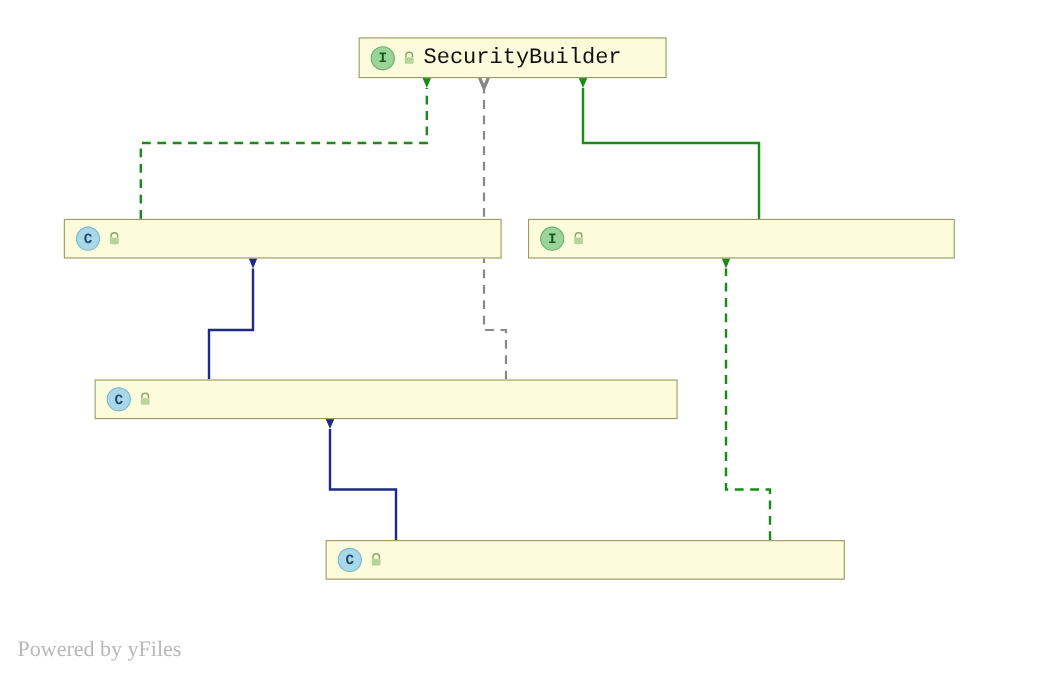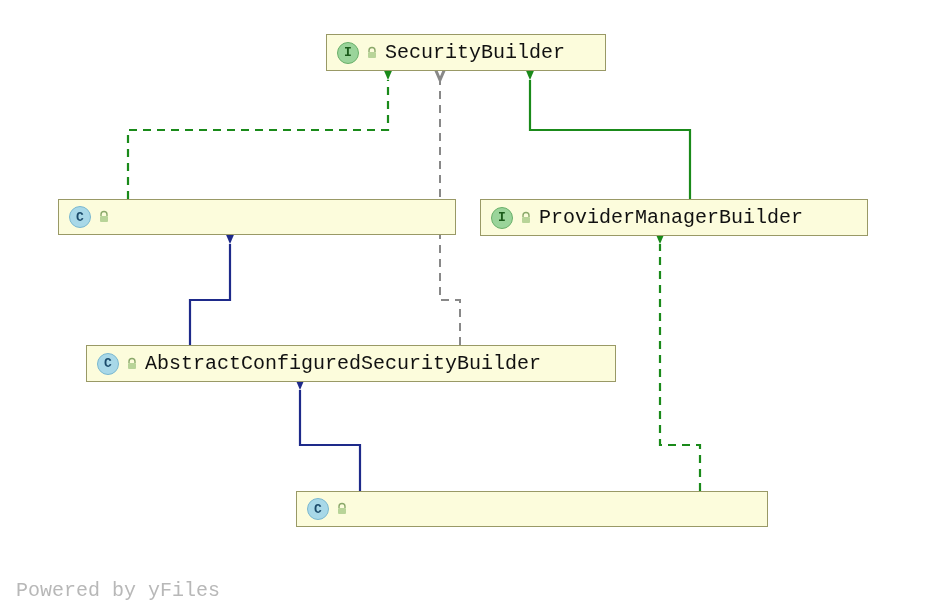--- a/index.html
+++ b/index.html
@@ -45,21 +45,21 @@
     font-size: 20px;
     color: #111;
     white-space: nowrap;
   }
   .footer {
     position: absolute;
     left: 16px;
     bottom: 10px;
     font-size: 20px;
     color: #b8b8b8;
-    font-family: Liberation Mono, monospace;
+    font-family: Liberation Serif, serif;
   }
   svg.edges {
     position: absolute;
     top: 0; left: 0;
     width: 944px; height: 612px;
     pointer-events: none;
   }
 </style>
 </head>
 <body>
@@ -113,32 +113,30 @@
 </div>
 
 <div class="node" style="left:480px; top:199px; width:388px;">
   <span class="badge badge-interface">I</span>
   <span class="lock">
     <svg viewBox="0 0 14 14" width="14" height="14">
         <path d="M4 6 V4.5 a3 3 0 0 1 6 0 V6" fill="none" stroke="#8aa86a" stroke-width="1.4"></path>
         <rect x="3" y="6" width="8" height="6" rx="1" fill="#b8d498"></rect>
       </svg>
   </span>
-  <span class="label">ProviderManagerBuilder</span>
 </div>
 
 <div class="node" style="left:86px; top:345px; width:530px;">
   <span class="badge badge-class">C</span>
   <span class="lock">
     <svg viewBox="0 0 14 14" width="14" height="14">
         <path d="M4 6 V4.5 a3 3 0 0 1 6 0 V6" fill="none" stroke="#8aa86a" stroke-width="1.4"></path>
         <rect x="3" y="6" width="8" height="6" rx="1" fill="#b8d498"></rect>
       </svg>
   </span>
-  <span class="label">AbstractConfiguredSecurityBuilder</span>
 </div>
 
 <div class="node" style="left:296px; top:491px; width:472px;">
   <span class="badge badge-class">C</span>
   <span class="lock">
     <svg viewBox="0 0 14 14" width="14" height="14">
         <path d="M4 6 V4.5 a3 3 0 0 1 6 0 V6" fill="none" stroke="#8aa86a" stroke-width="1.4"></path>
         <rect x="3" y="6" width="8" height="6" rx="1" fill="#b8d498"></rect>
       </svg>
   </span>

